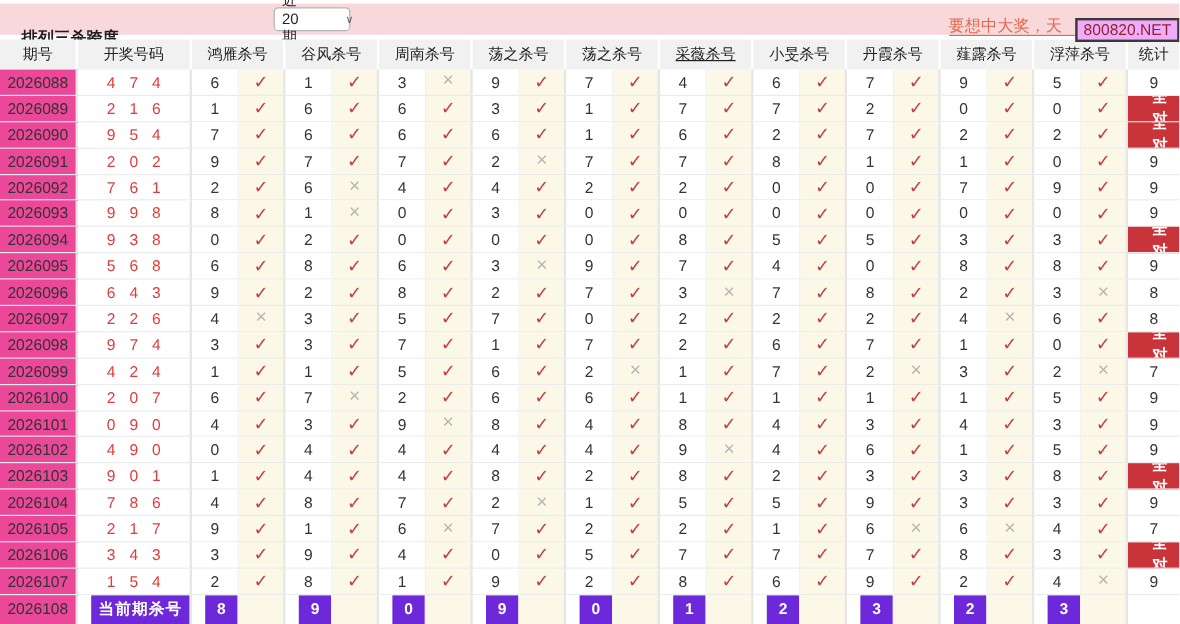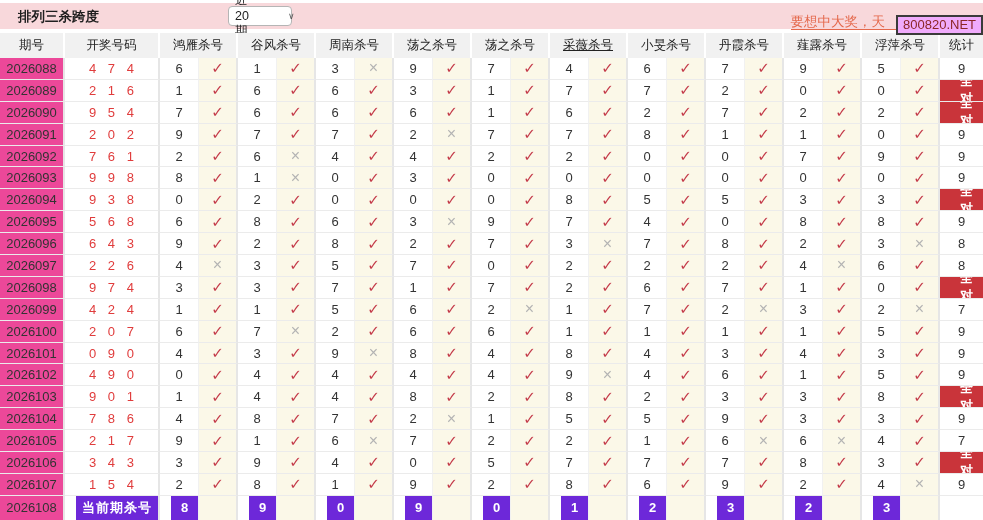--- a/index.html
+++ b/index.html
@@ -1,21 +1,21 @@
 <!DOCTYPE html>
 <html><head>
 <meta charset="utf-8">
 <style>
   html,body{margin:0;padding:0;background:#fff;}
   .page{position:relative;width:983px;height:520px;background:#fff;overflow:hidden;
         font-family:"Liberation Sans","DejaVu Sans",sans-serif;}
 
   
   .topbar{position:absolute;top:3px;left:0;width:983px;height:26px;background:#f8d8db;}
-  .title{position:absolute;left:18px;top:5px;font-weight:bold;font-size:13.5px;color:#1f1f1f;}
+  .title{position:absolute;left:18px;top:20px;font-weight:bold;font-size:13.5px;color:#1f1f1f;}
   .select{position:absolute;left:228px;top:3px;width:64px;height:20px;background:#fff;
           border:1px solid #b5b5b5;border-radius:4px;display:flex;align-items:center;
           justify-content:space-between;padding:0 6px;font-size:12.5px;color:#222;cursor:pointer;box-sizing:border-box;gap:39px;}
   .chev{color:#555;font-size:9px;line-height:1;}
   .promo{position:absolute;right:6px;top:10px;color:#e4684b;font-size:13.5px;text-decoration:none;
          border-bottom:1px solid #e4684b;padding-right:92px;height:16px;white-space:nowrap;}
   .badge{position:absolute;top:15px;right:0;height:16px;line-height:16px;background:#f0abfc;
          border:2px solid #3a3a3a;padding:0 5px;font-size:13px;color:#8c2626;z-index:5;}
 
   

